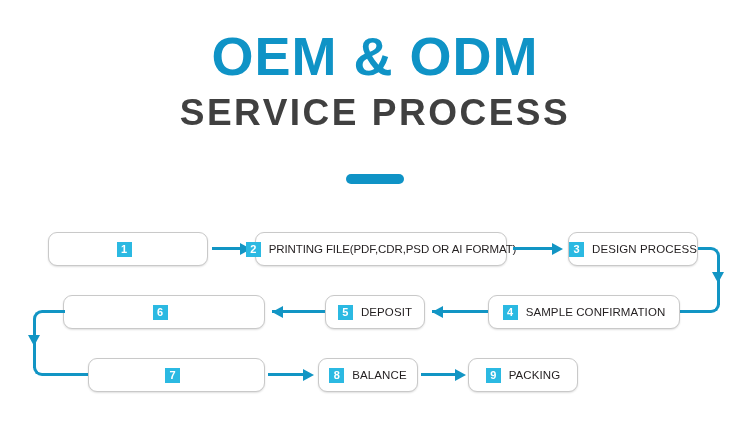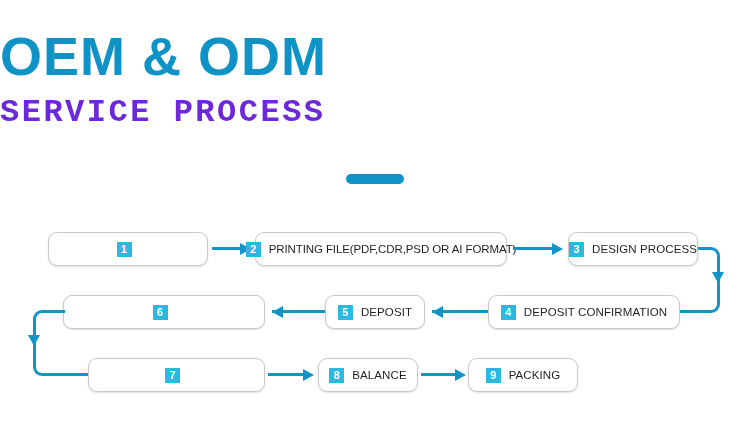--- a/index.html
+++ b/index.html
@@ -20,37 +20,38 @@
     height: 425px;
     background: #ffffff;
   }
 
   
   .title-block {
     position: absolute;
     left: 0;
     top: 26px;
     width: 750px;
+    text-align: center;
   }
   .title-line1 {
     font-family: "Liberation Sans", sans-serif;
     font-weight: bold;
     font-size: 54px;
     line-height: 60px;
     letter-spacing: 1px;
     color: #0f93c6;
     white-space: nowrap;
   }
   .title-line2 {
-    font-family: Liberation Mono, monospace;
+    font-family: Liberation Sans, sans-serif;
     font-weight: bold;
-    font-size: 32px;
+    font-size: 37px;
     line-height: 54px;
     letter-spacing: 2.5px;
-    color: #6d28d9;
+    color: #404040;
     white-space: nowrap;
   }
   .title-rule {
     position: absolute;
     left: 346px;
     top: 174px;
     width: 58px;
     height: 10px;
     border-radius: 5px;
     background: #0f93c6;
@@ -168,21 +169,21 @@
 
   <div class="conn conn-h" style="left:698px; top:247px; width:12px;"></div>
   <div class="elbow elbow-tr" style="left:706px; top:247px; width:14px; height:14px;"></div>
   <div class="conn conn-v" style="left:717px; top:258px; height:47px;"></div>
   <div class="arrow arrow-down" style="left:712px; top:272px;"></div>
   <div class="elbow elbow-br" style="left:706px; top:299px; width:14px; height:14px;"></div>
   <div class="conn conn-h" style="left:678px; top:310px; width:32px;"></div>
 
   <div class="node" style="left:488px; top:295px; width:192px;">
     <span class="badge">4</span>
-    <span class="node-label">DEPOSIT CONFIRMATION</span>
+    <span class="node-label">SAMPLE CONFIRMATION</span>
   </div>
 
   <div class="conn conn-h" style="left:432px; top:310px; width:56px;"></div>
   <div class="arrow arrow-left" style="left:432px; top:306px;"></div>
 
   <div class="node" style="left:325px; top:295px; width:100px;">
     <span class="badge">5</span>
     <span class="node-label">DEPOSIT</span>
   </div>
 

